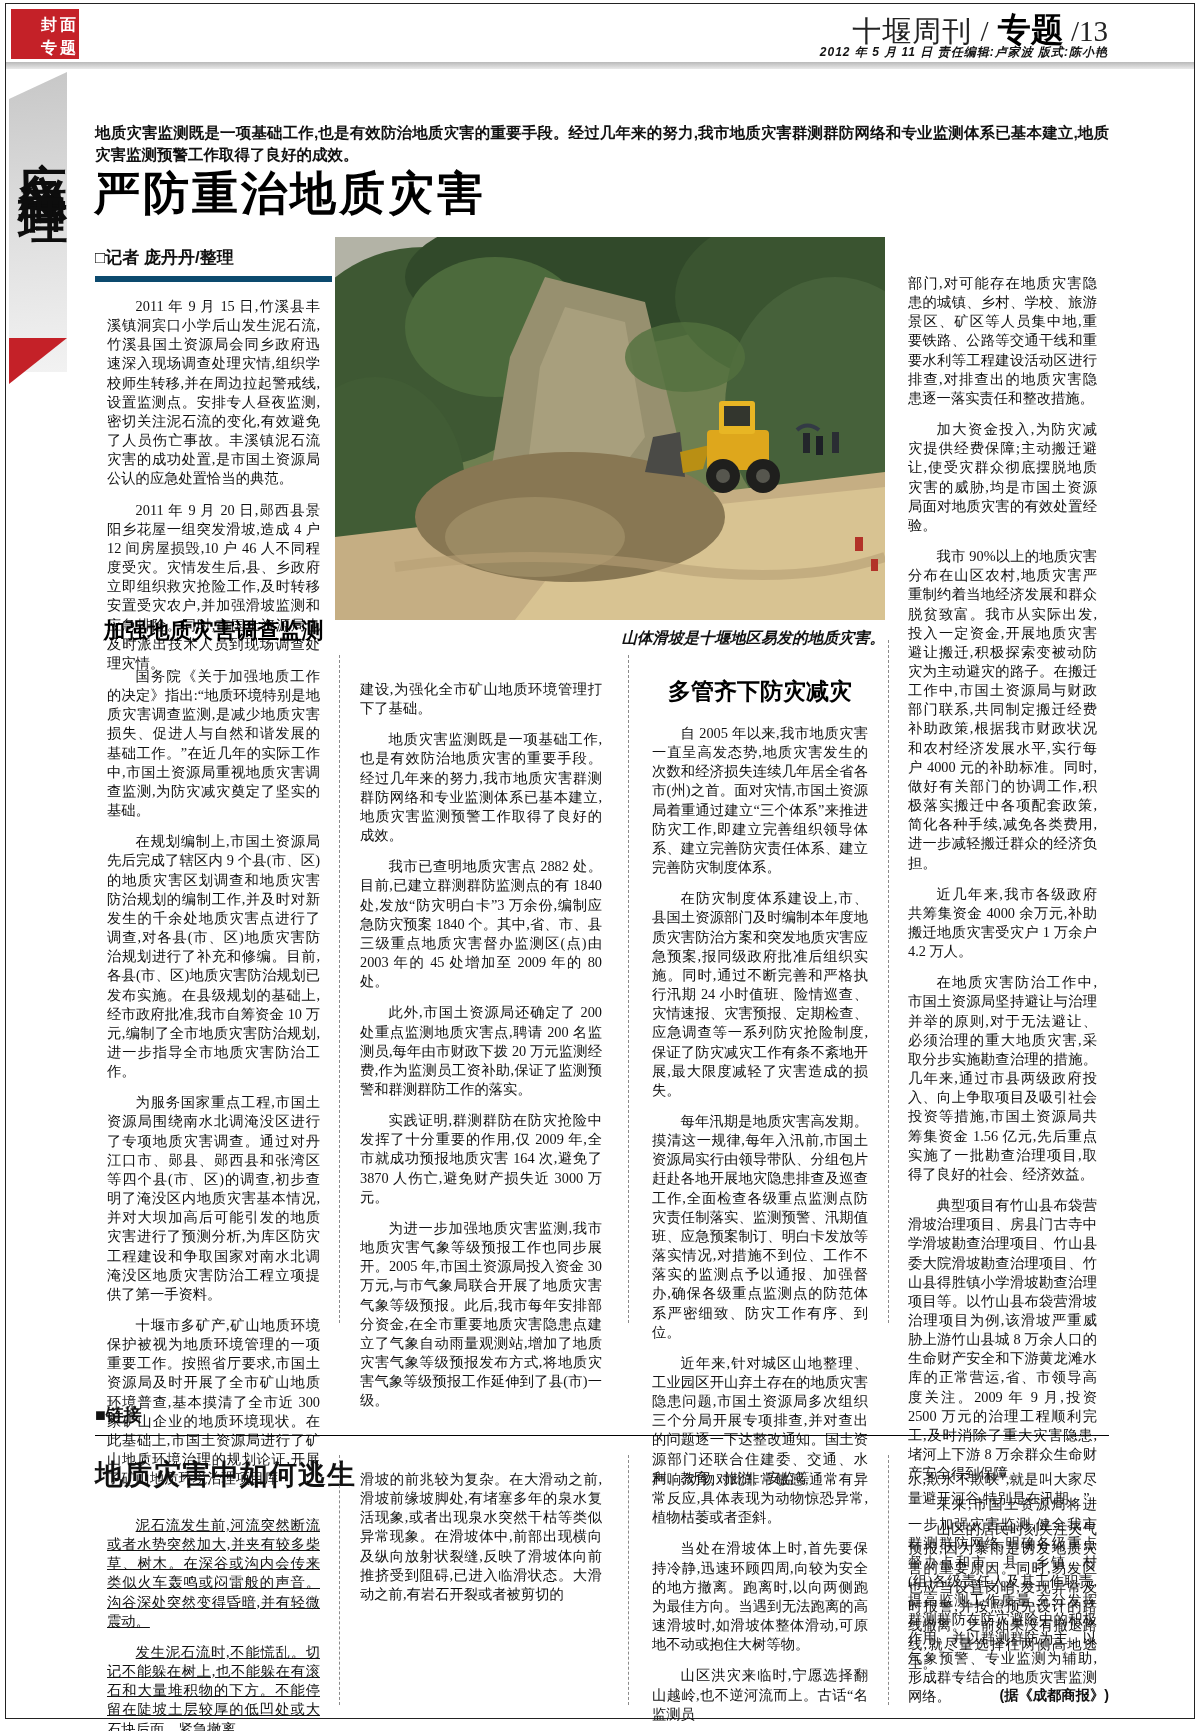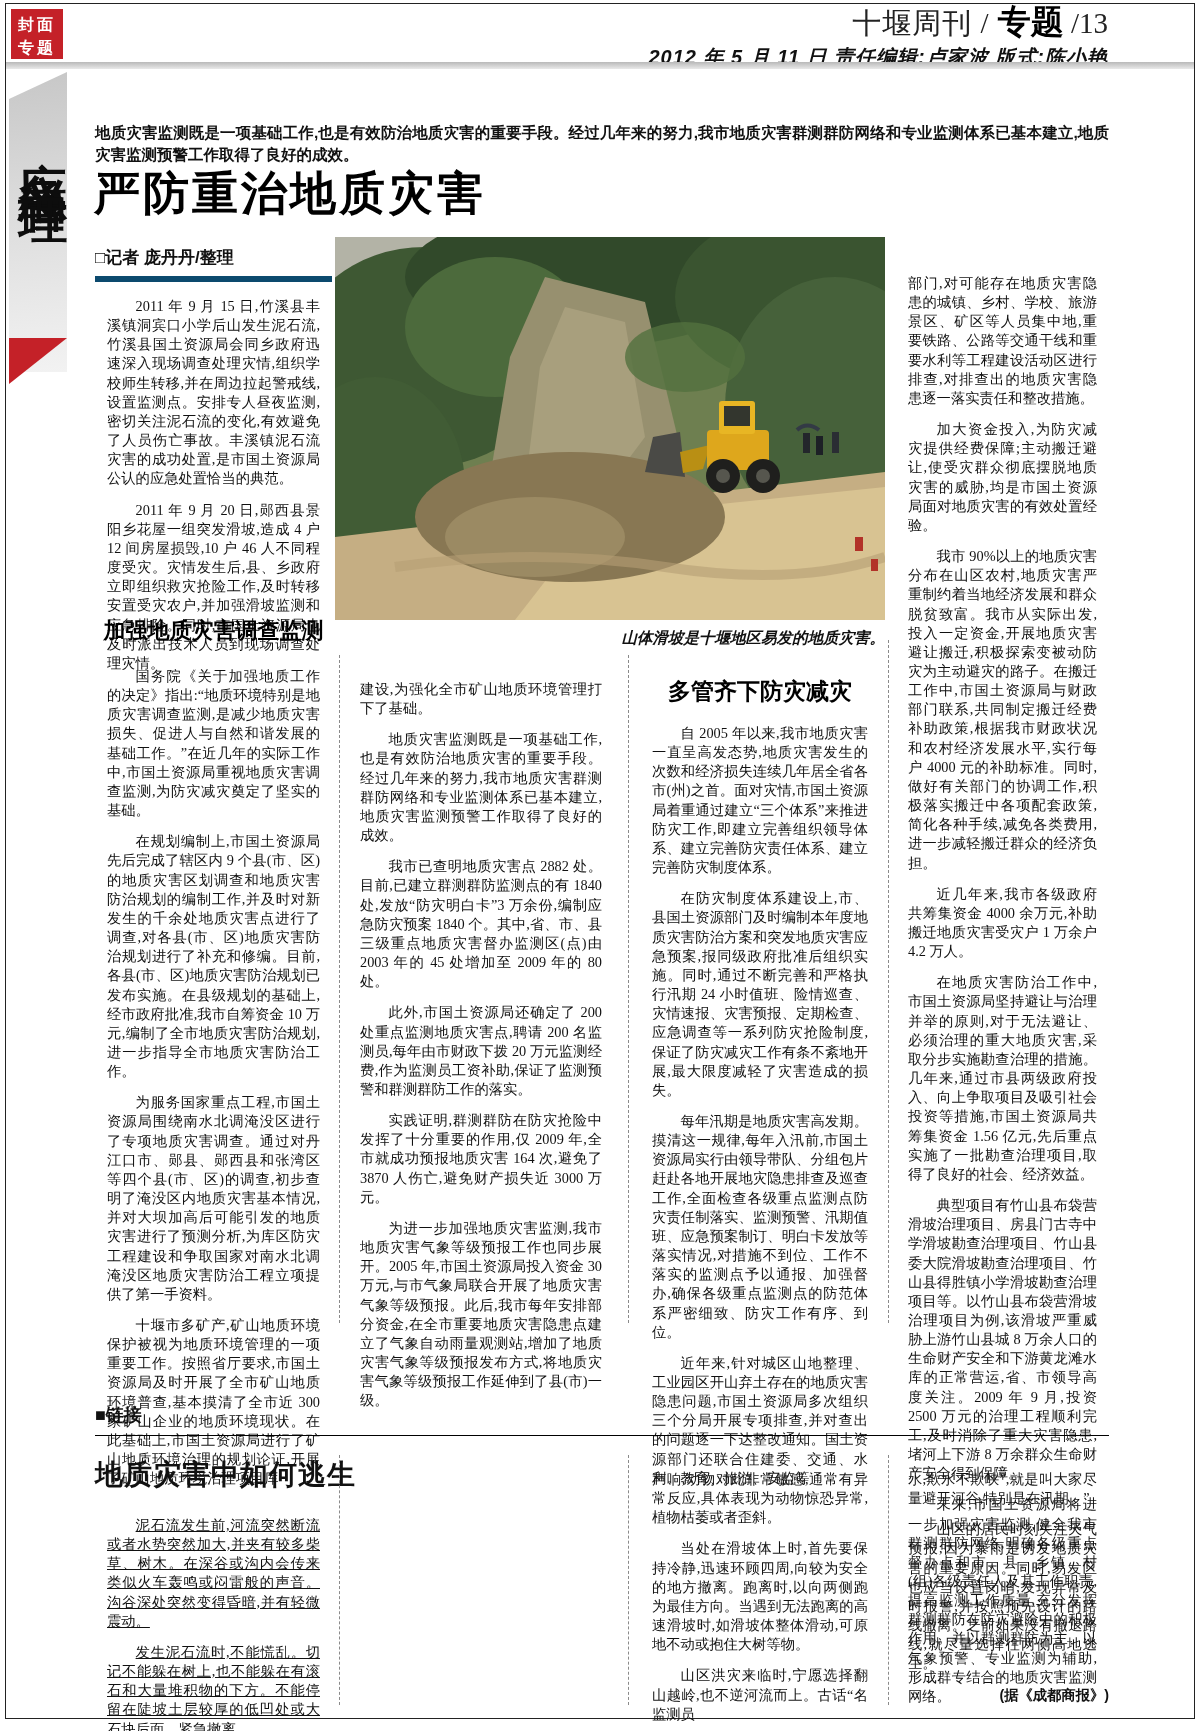--- a/index.html
+++ b/index.html
@@ -3,28 +3,28 @@
 <meta charset="utf-8">
 <style>
   html,body{margin:0;padding:0;}
   body{
     width:1200px;height:1731px;position:relative;background:#ffffff;
     font-family:"Liberation Serif","DejaVu Serif",serif;color:#111;
     overflow:hidden;
   }
   .frame{position:absolute;left:5px;top:3px;width:1188px;height:1714px;border:1px solid #222;}
   
-  .corner-box{position:absolute;left:11px;top:9px;width:52px;height:50px;background:#c42128;
+  .corner-box{position:absolute;left:11px;top:9px;width:68px;height:50px;background:#c42128;
     color:#fff;font-family:"Liberation Sans","DejaVu Sans",sans-serif;font-weight:bold;
-    font-size:16px;line-height:1.45;text-align:center;padding-top:4px;box-sizing:border-box;letter-spacing:3px;}
-  .masthead{position:absolute;top:0;right:92px;font-size:29px;color:#222;white-space:nowrap;}
+    font-size:16px;line-height:1.45;text-align:right;padding-top:4px;box-sizing:border-box;letter-spacing:3px;}
+  .masthead{position:absolute;top:8px;right:92px;font-size:29px;color:#222;white-space:nowrap;}
   .masthead .paper{font-weight:400;letter-spacing:1px;}
   .masthead .topic{font-weight:900;font-size:33px;font-family:"Liberation Sans","DejaVu Sans",sans-serif;color:#000;}
   .masthead .pagenum{font-weight:400;}
-  .dateline{position:absolute;top:44px;right:92px;font-size:20px;font-weight:bold;font-style:italic;
+  .dateline{position:absolute;top:44px;right:92px;font-size:12px;font-weight:bold;font-style:italic;
     font-family:"Liberation Sans","DejaVu Sans",sans-serif;color:#111;letter-spacing:1px;}
   .top-rule{position:absolute;left:6px;top:62px;width:1188px;height:7px;
     background:linear-gradient(#b9b9b9,#e9e9e9);}
   
   .ribbon{position:absolute;left:9px;top:72px;width:58px;height:300px;
     background:linear-gradient(175deg,#c7c7c7 0%,#dadada 40%,#f2f2f2 100%);
     clip-path:polygon(0 9%,100% 0,100% 100%,0 100%);}
   .ribbon-red{position:absolute;left:9px;top:338px;width:58px;height:46px;background:#c42128;
     clip-path:polygon(0 0,100% 0,0 100%);}
   .vertical-title{position:absolute;left:10px;top:122px;height:300px;
@@ -171,20 +171,21 @@
 <div class="vsep" style="left:628px;top:655px;height:668px;"></div>
 <div class="vsep" style="left:888px;top:640px;height:683px;"></div>
 
 <div class="link-tag">■链接</div>
 <div class="link-headline">地质灾害中如何逃生</div>
 <div class="col bcol1">
     <p class="para">泥石流发生前,河流突然断流或者水势突然加大,并夹有较多柴草、树木。在深谷或沟内会传来类似火车轰鸣或闷雷般的声音。沟谷深处突然变得昏暗,并有轻微震动。</p>
     <p class="para">发生泥石流时,不能慌乱。切记不能躲在树上,也不能躲在有滚石和大量堆积物的下方。不能停留在陡坡土层较厚的低凹处或大石块后面。紧急撤离</p>
   </div>
 <div class="col bcol2 cont-first">
+    <p class="para">滑坡的前兆较为复杂。在大滑动之前,滑坡前缘坡脚处,有堵塞多年的泉水复活现象,或者出现泉水突然干枯等类似异常现象。在滑坡体中,前部出现横向及纵向放射状裂缝,反映了滑坡体向前推挤受到阻碍,已进入临滑状态。大滑动之前,有岩石开裂或者被剪切的</p>
   </div>
 <div class="col bcol3 cont-first">
     <p class="para">声响,动物对此非常敏感,通常有异常反应,具体表现为动物惊恐异常,植物枯萎或者歪斜。</p>
     <p class="para">当处在滑坡体上时,首先要保持冷静,迅速环顾四周,向较为安全的地方撤离。跑离时,以向两侧跑为最佳方向。当遇到无法跑离的高速滑坡时,如滑坡体整体滑动,可原地不动或抱住大树等物。</p>
     <p class="para">山区洪灾来临时,宁愿选择翻山越岭,也不逆河流而上。古话“名监测员</p>
   </div>
 <div class="col bcol4 cont-first">
   <span><p class="para">水,欺水不欺峡”,就是叫大家尽量避开河谷,特别是在汛期。”</p><p class="para">山区的居民时刻关注天气预报,因为暴雨是诱发地质灾害的重要原因。同时,易发区也应当设置岗哨,发现异常及时报警,并按照预先设计的路线撤离。之前如果没有撤退路线,就尽量选择往两侧高地逃生。</p></span>
   <div class="credit">(据《成都商报》)</div>
 </div>

